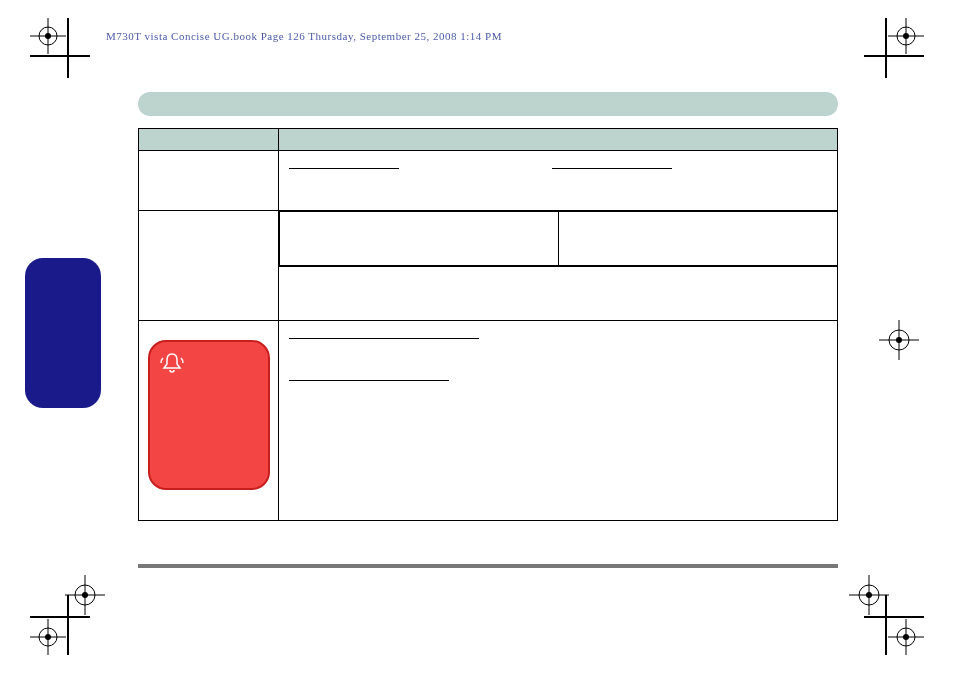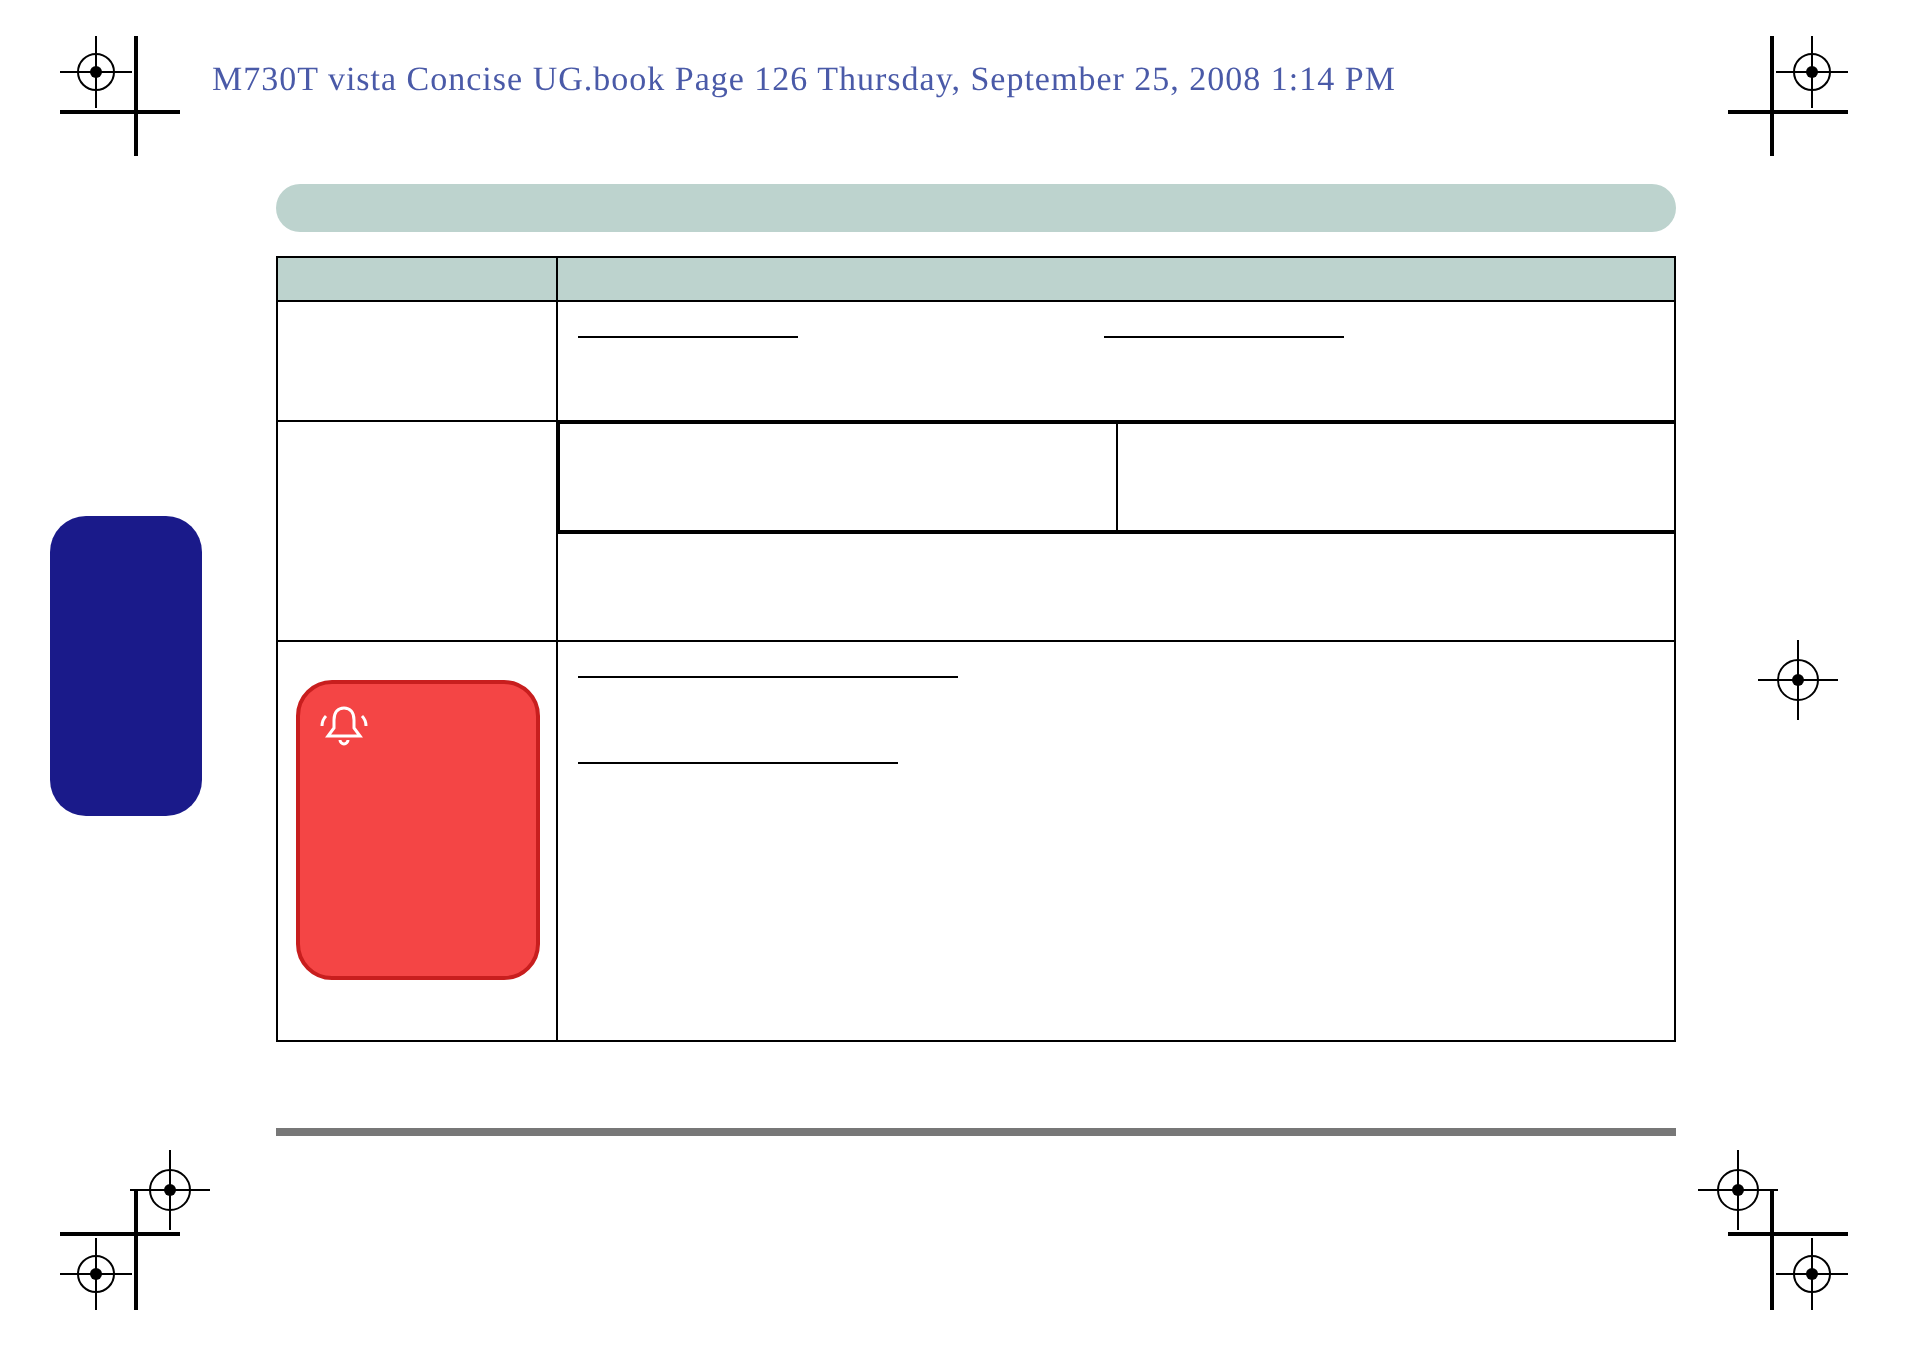--- a/index.html
+++ b/index.html
@@ -7,21 +7,21 @@
     width: 954px;
     height: 673px;
     background: #fff;
     position: relative;
     font-family: "Times New Roman", serif;
   }
   .header-text {
     position: absolute;
     top: 30px;
     left: 106px;
-    font-size: 17px;
+    font-size: 11px;
     color: #4a5aa8;
     letter-spacing: 0.5px;
   }
   
   .crop {
     position: absolute;
     width: 60px;
     height: 60px;
   }
   .crop-tl { top: 18px; left: 30px; }

